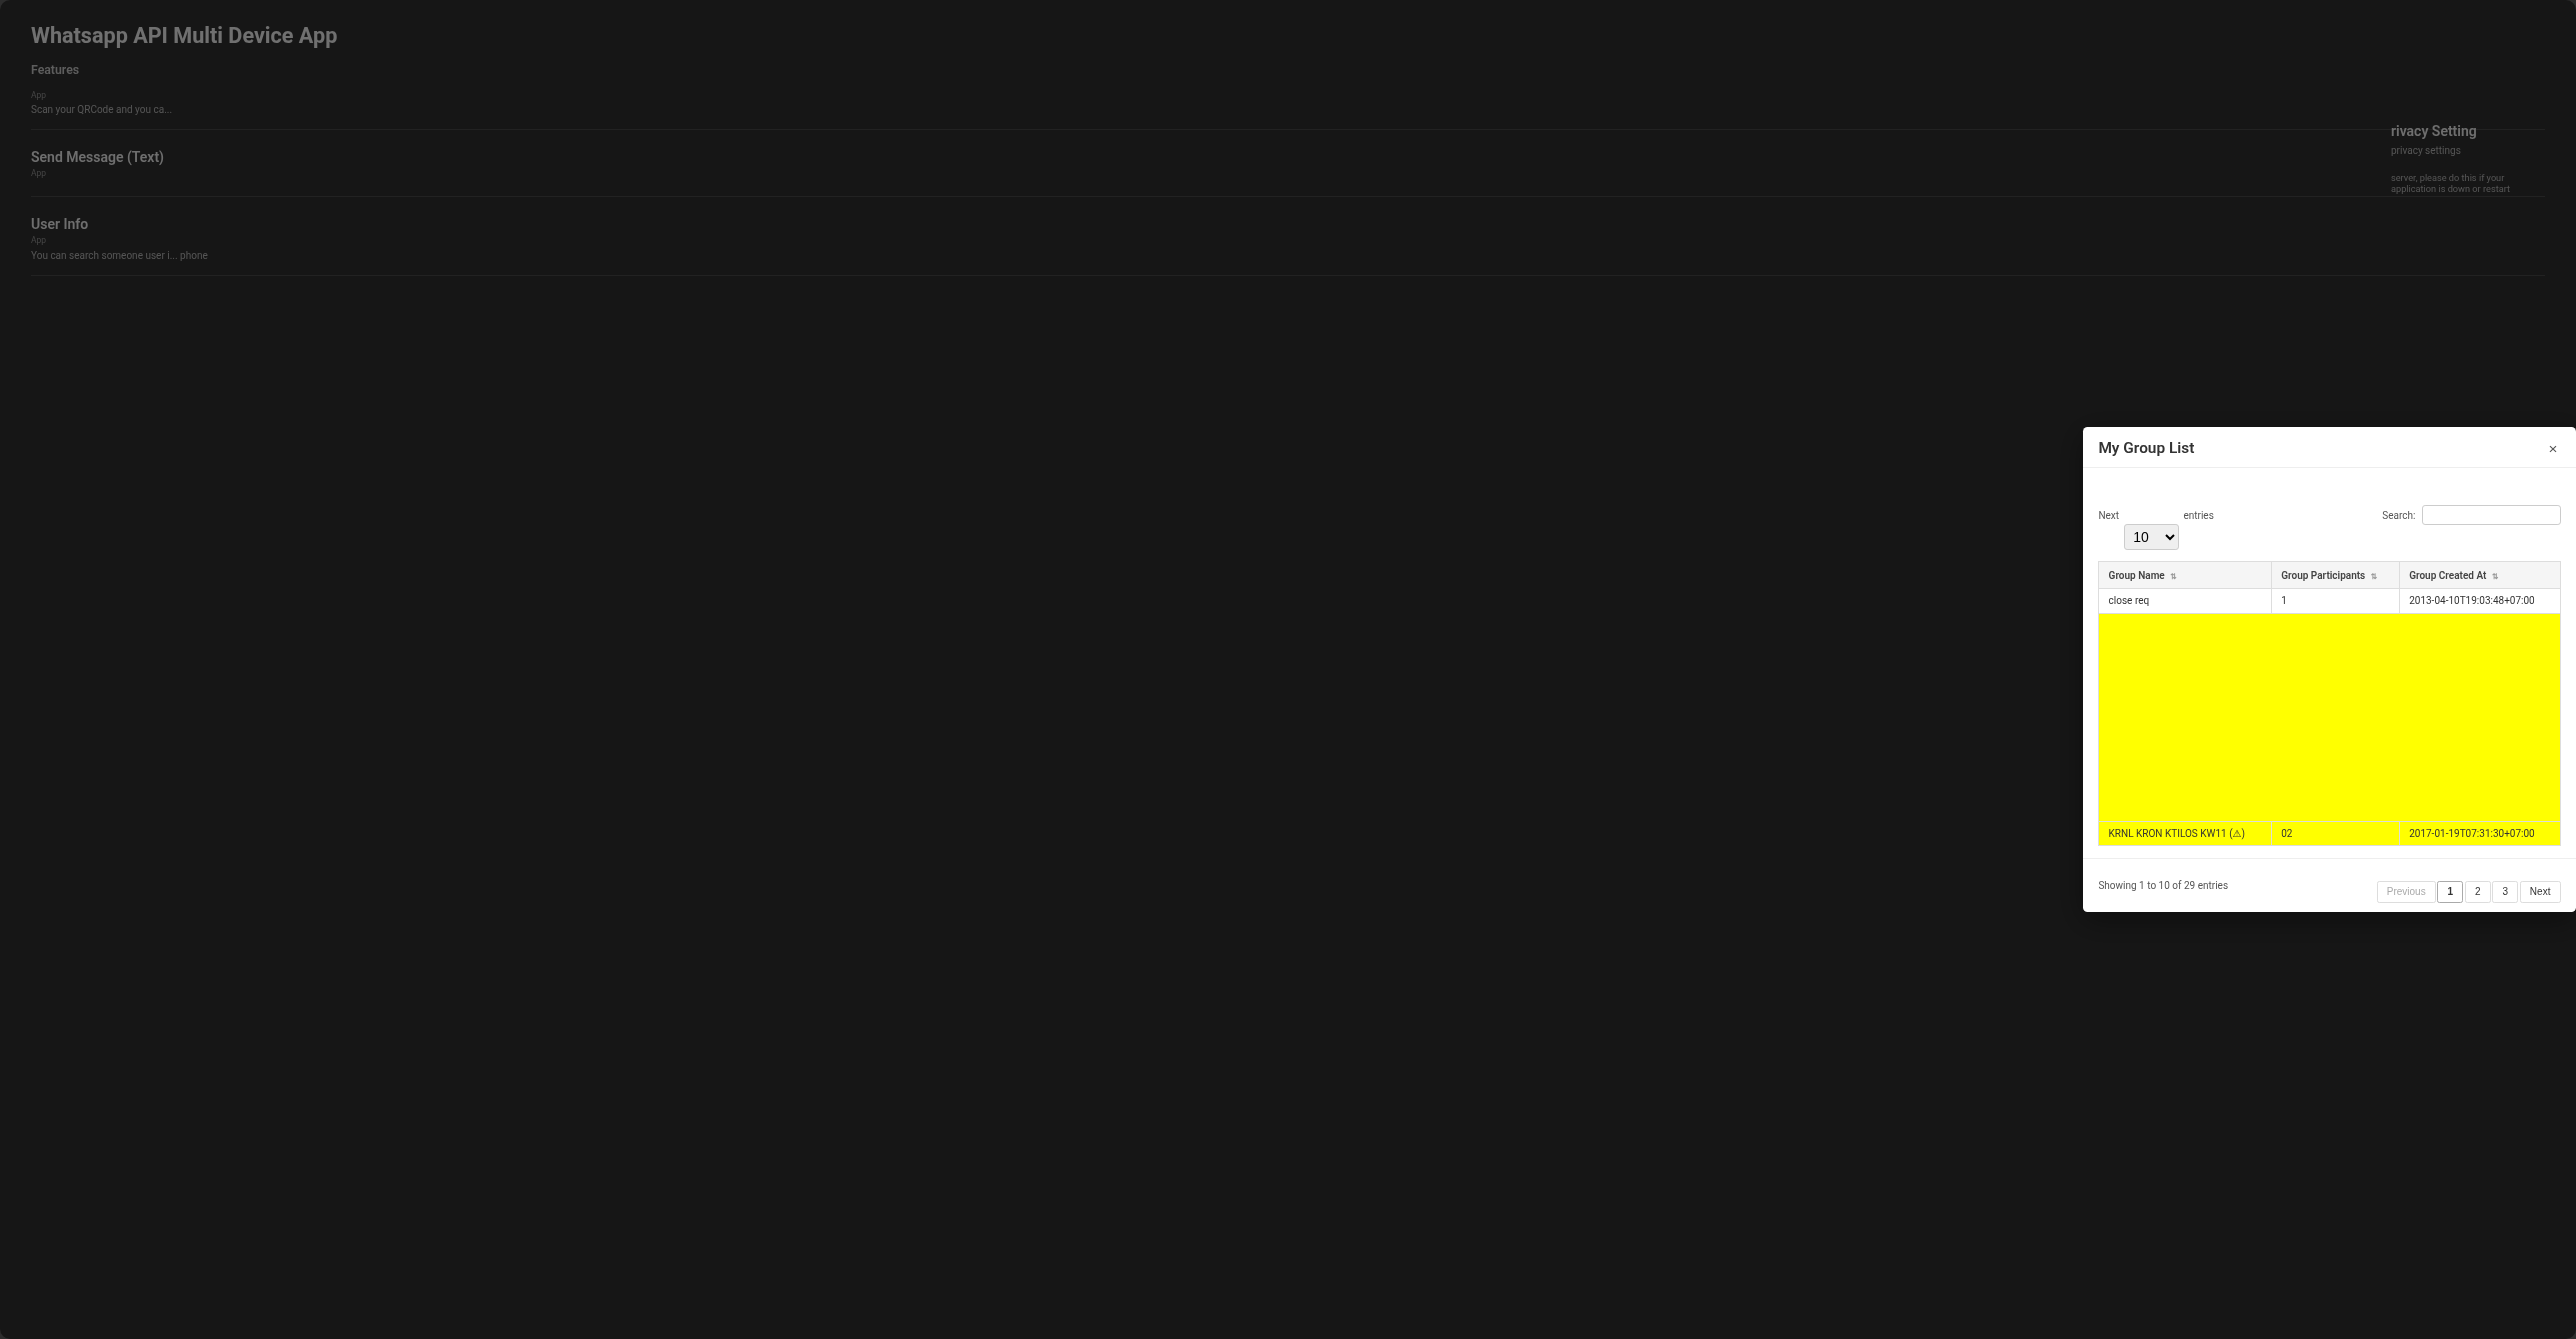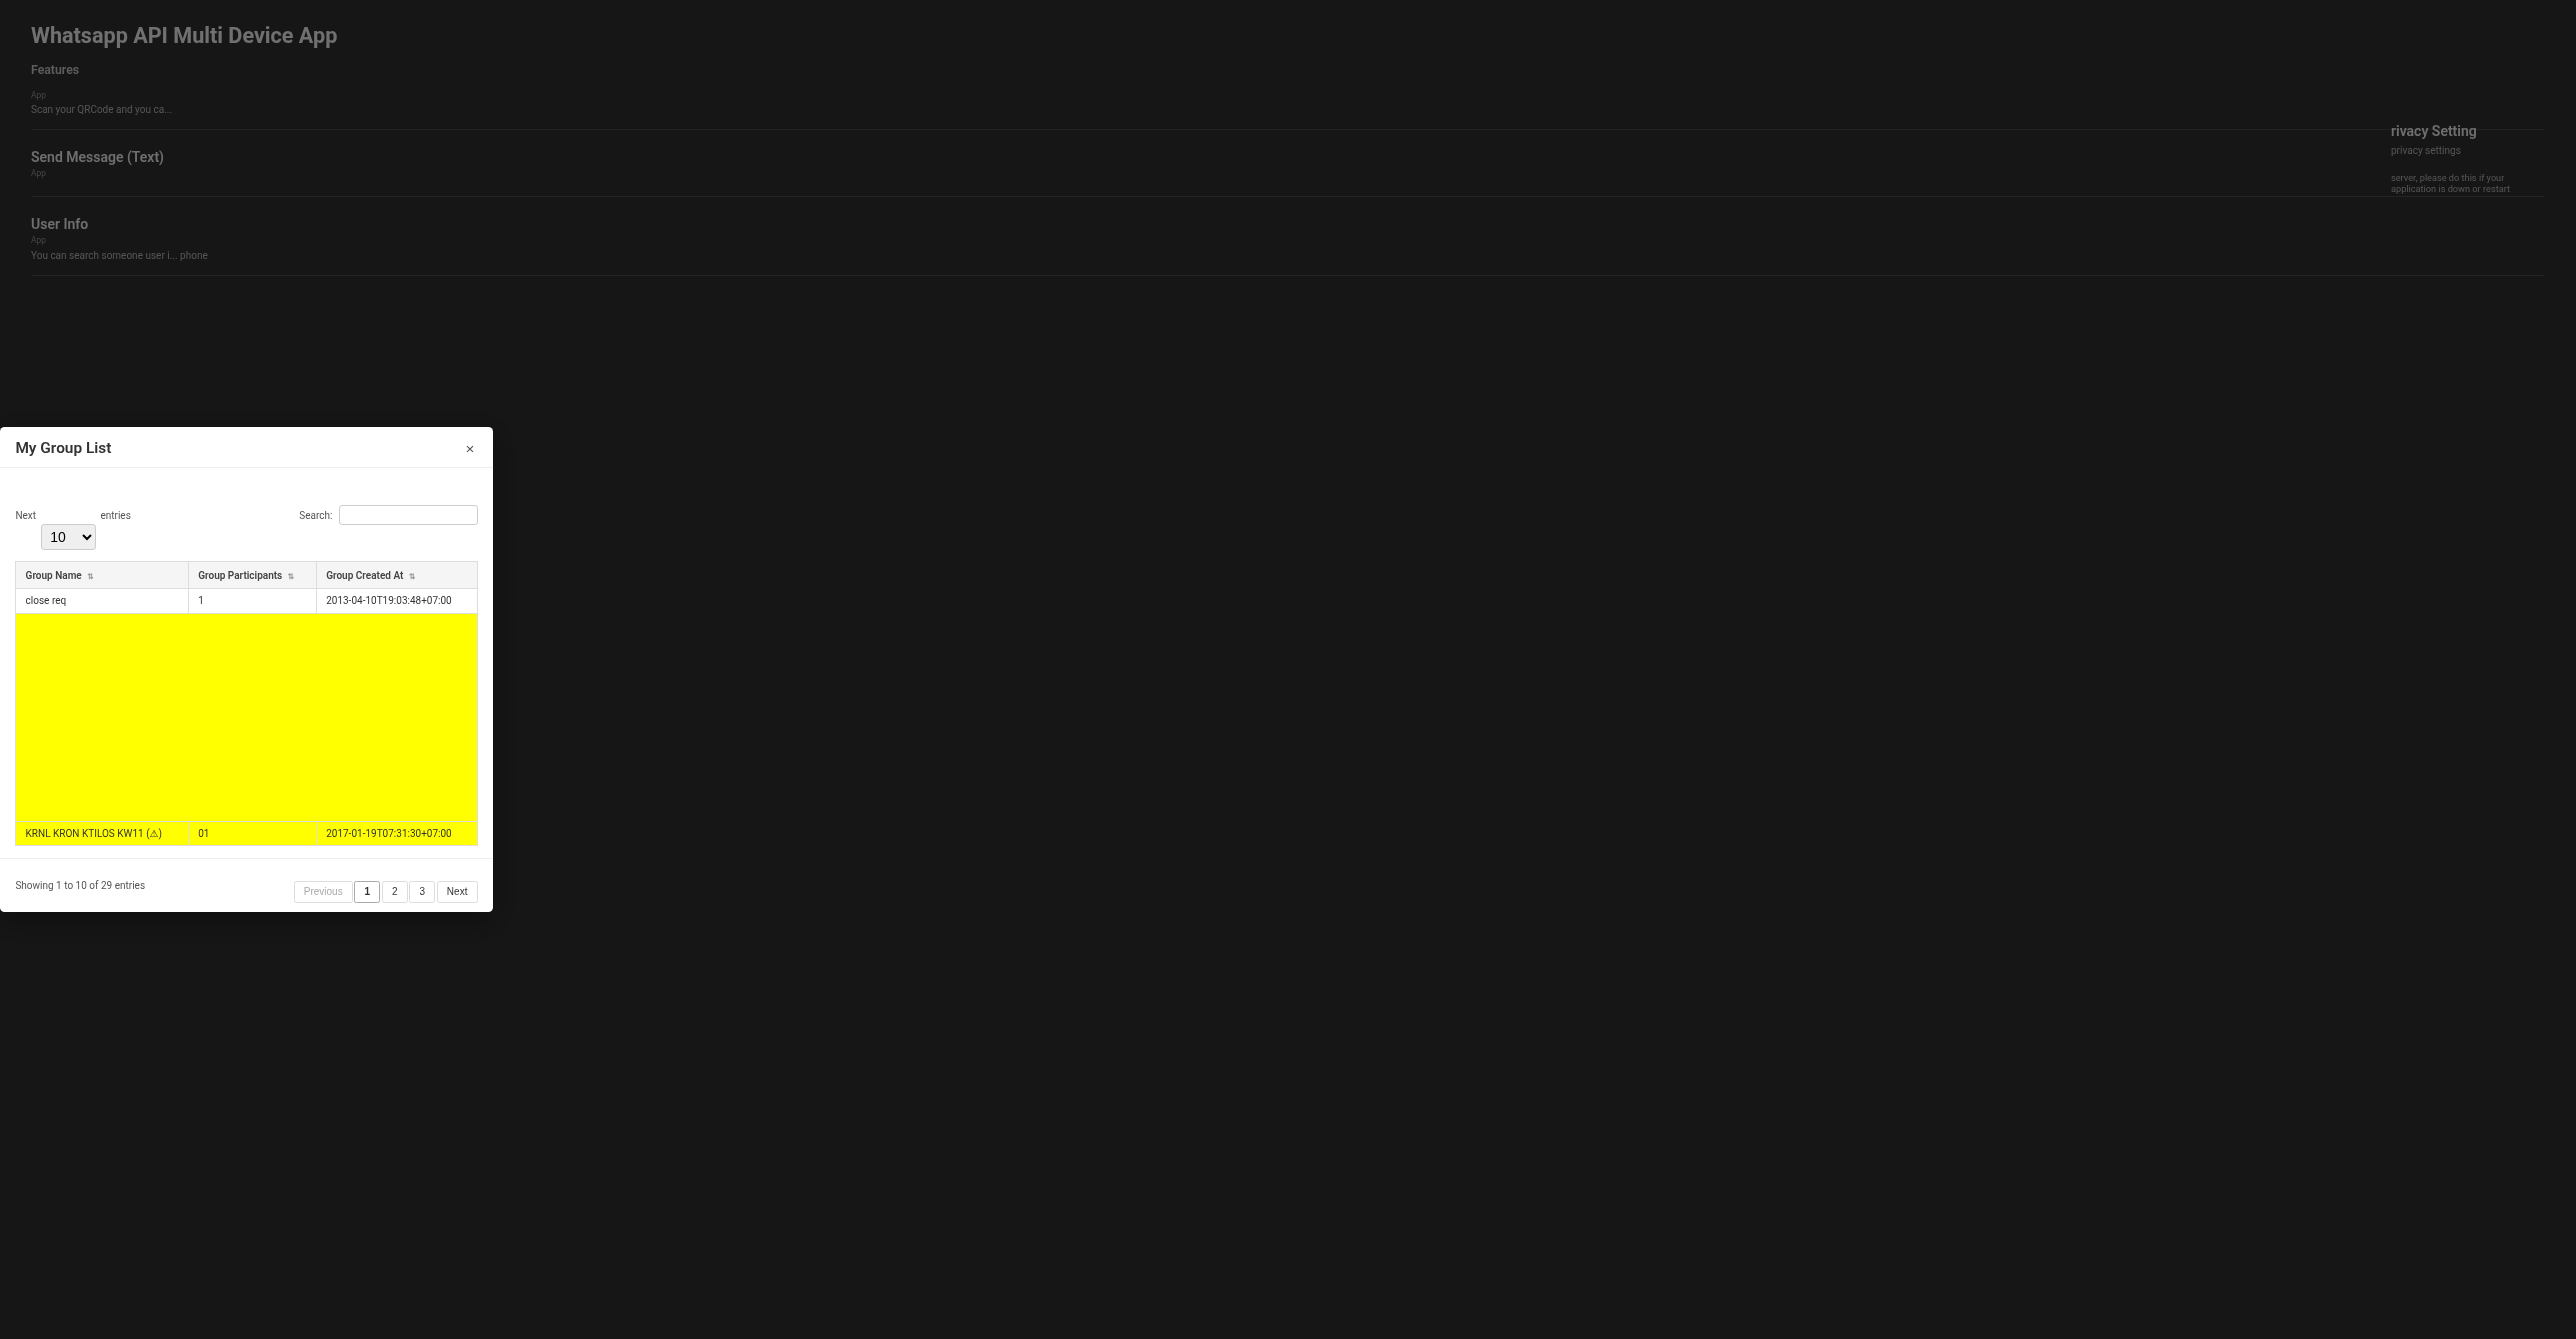--- a/index.html
+++ b/index.html
@@ -87,22 +87,23 @@
       margin-bottom: 6.2px;
     }
 
     
     .overlay {
       position: fixed;
       top: 0; left: 0; right: 0; bottom: 0;
       background: rgba(0,0,0,0.5);
       display: flex;
       align-items: center;
-      justify-content: flex-start;
+      justify-content: flex-end;
       z-index: 100;
+      border-radius: 10px;
     }
 
     
     .modal {
       background: #fff;
       border-radius: 4.6px;
       width: 493px;
       max-height: 90vh;
       overflow: hidden;
       display: flex;
@@ -344,21 +345,21 @@
             <td>1</td>
             <td>2013-04-10T19:03:48+07:00</td>
           </tr>
 
           <tr class="yellow-row">
             <td colspan="3" style="background:#ffff00; height: 208px; border:0.8px solid #ddd;"></td>
           </tr>
 
           <tr class="blurred-row">
             <td>KRNL KRON KTILOS KW11 (⚠)</td>
-            <td>01</td>
+            <td>02</td>
             <td>2017-01-19T07:31:30+07:00</td>
           </tr>
         </tbody>
       </table>
     </div>
 
     <div class="modal-footer">
       <span class="showing-text">Showing 1 to 10 of 29 entries</span>
       <div class="pagination">
         <button class="page-btn disabled">Previous</button>

